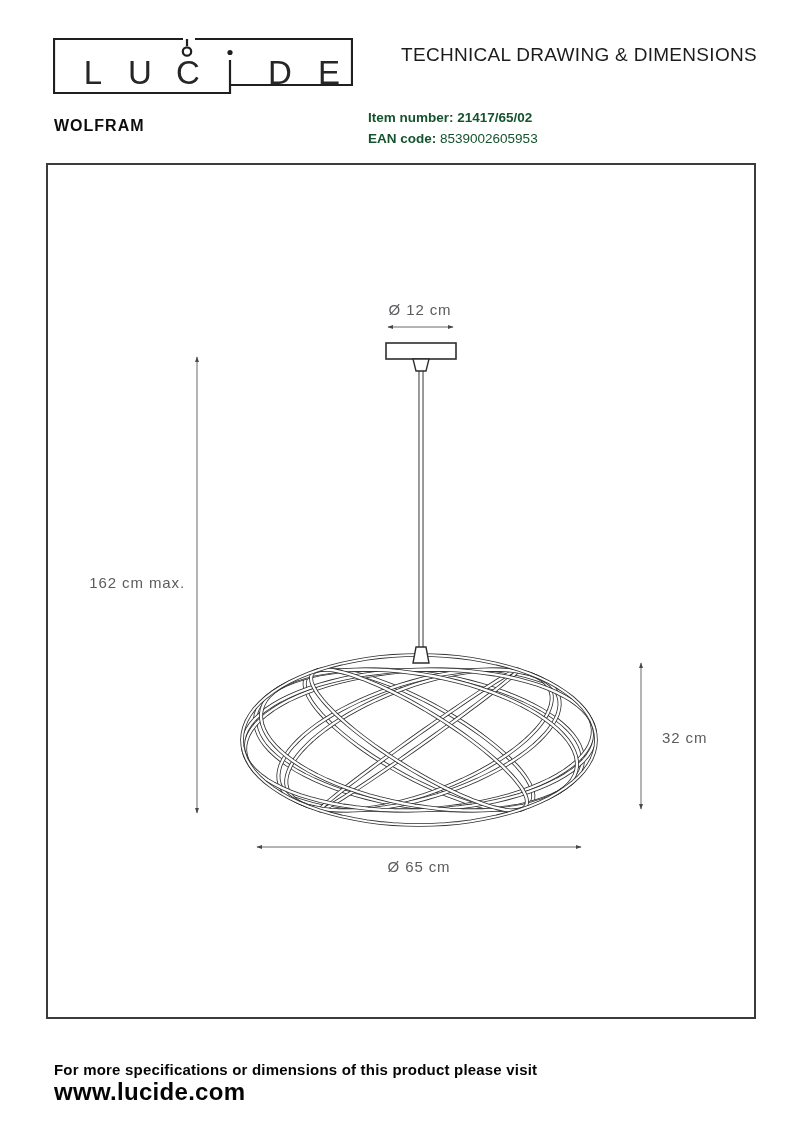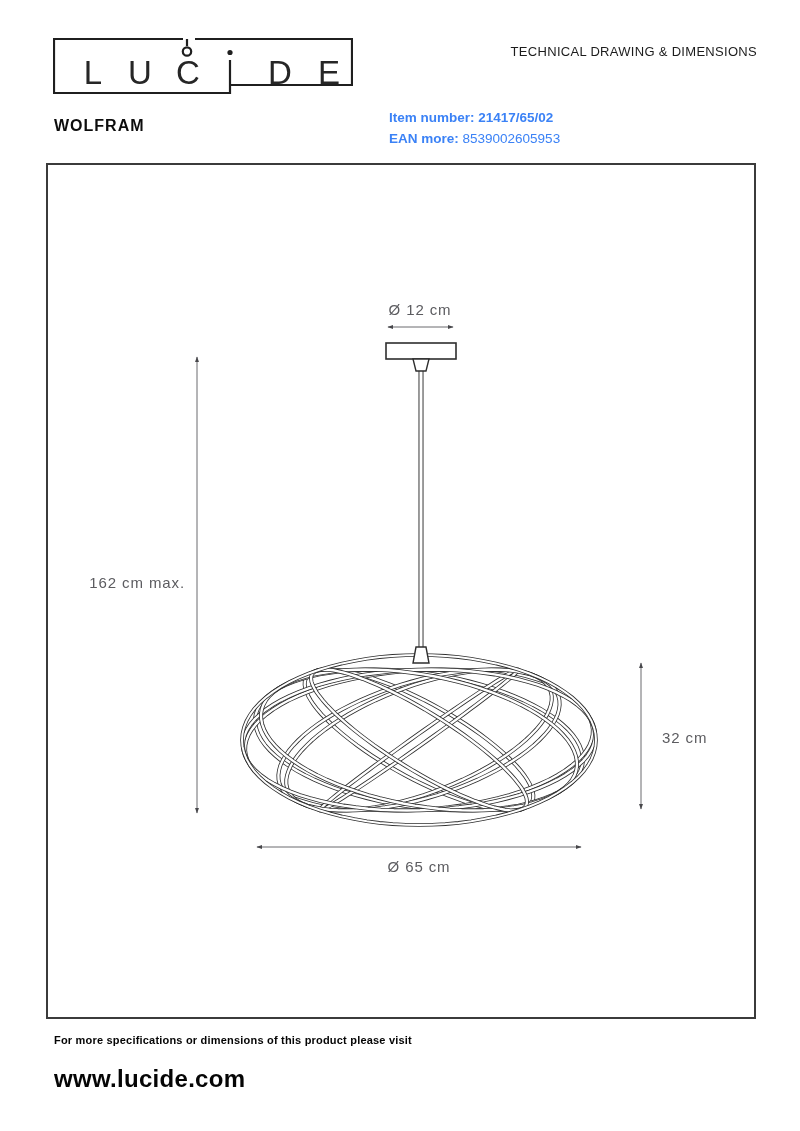--- a/index.html
+++ b/index.html
@@ -6,45 +6,45 @@
     --ink:#1a1a1a; --stroke:#2e2e2e; --dim:#5c5c60; --frame:#3b3b3b;
   }
   *{margin:0;padding:0;box-sizing:border-box;}
   html,body{background:#ffffff;}
   body{
     width:800px;height:1131px;position:relative;overflow:hidden;
     font-family:"Liberation Sans",sans-serif;color:var(--ink);
   }
   .logo-wrap{position:absolute;left:53px;top:38px;width:300px;height:56px;}
   .header-title{
-    position:absolute;top:44px;right:43px;font-size:13px;letter-spacing:.3px;
+    position:absolute;top:44px;right:43px;font-size:19px;letter-spacing:.3px;
     color:#1c1c1c;font-weight:400;
   }
   .product-name{
     position:absolute;left:54px;top:117px;font-size:16px;font-weight:700;
     letter-spacing:1px;color:#0d0d0d;
   }
   .product-ids{
-    position:absolute;left:389px;top:107px;font-size:13.5px;line-height:21px;color:#3b82f6;
+    position:absolute;left:368px;top:107px;font-size:13.5px;line-height:21px;color:#14532d;
   }
   .product-ids .lbl{font-weight:700;}
   .product-ids .val-bold{font-weight:700;}
   .product-ids .val{font-weight:400;}
   .frame{
     position:absolute;left:46px;top:163px;width:710px;height:856px;
     border:2px solid var(--frame);background:#fff;
   }
   svg.drawing{position:absolute;left:0;top:0;width:800px;height:1131px;pointer-events:none;}
   .dim-text{
     font-family:"Liberation Sans",sans-serif;font-size:15px;letter-spacing:.9px;
     fill:var(--dim);
   }
   .footer{position:absolute;left:54px;top:1034px;color:#050505;}
-  .footer .f1{font-size:11px;font-weight:700;letter-spacing:.2px;}
-  .footer .f2{font-size:24px;font-weight:700;margin-top:19px;letter-spacing:.3px;}
+  .footer .f1{font-size:15px;font-weight:700;letter-spacing:.2px;margin-top:27px;}
+  .footer .f2{font-size:24px;font-weight:700;margin-top:0;letter-spacing:.3px;}
   .logo-letter{
     font-family:"Liberation Sans",sans-serif;font-size:33px;fill:#262626;font-weight:400;
   }
 </style>
 </head>
 <body>
 
 <div class="logo-wrap" aria-label="LUCIDE">
   <svg viewBox="0 0 300 56" width="300" height="56">
     <g fill="none" stroke="#1f1f1f" stroke-width="2.2">
@@ -68,21 +68,21 @@
 
 <div class="header-title">TECHNICAL DRAWING &amp; DIMENSIONS</div>
 
 <div class="product-name">WOLFRAM</div>
 <div class="product-ids">
   <div>
     <span class="lbl">Item number:</span>
     <span class="val-bold">21417/65/02</span>
   </div>
   <div>
-    <span class="lbl">EAN more:</span>
+    <span class="lbl">EAN code:</span>
     <span class="val">8539002605953</span>
   </div>
 </div>
 
 <div class="frame"></div>
 
 <svg class="drawing" viewBox="0 0 800 1131">
   <defs>
     <marker id="ah" viewBox="0 0 10 10" refX="9" refY="5" markerWidth="6" markerHeight="6" orient="auto-start-reverse" markerUnits="strokeWidth">
       <path d="M0,1.5 L10,5 L0,8.5 Z" fill="#47474b"></path>

